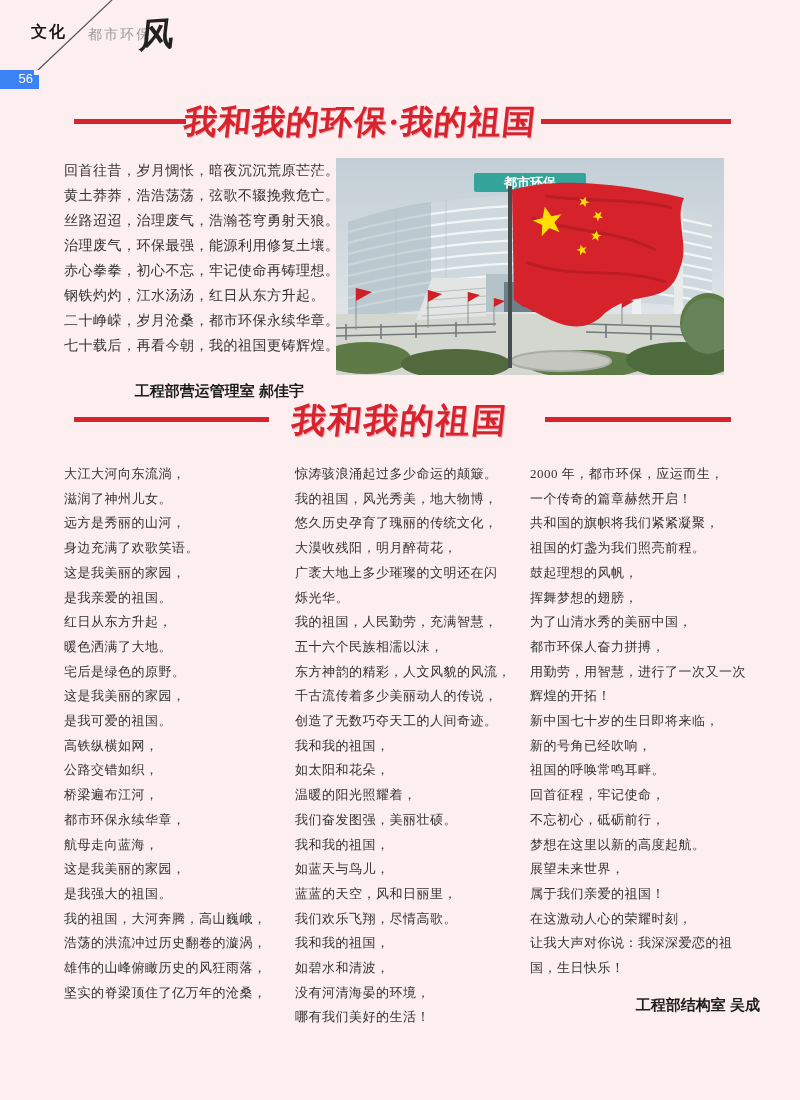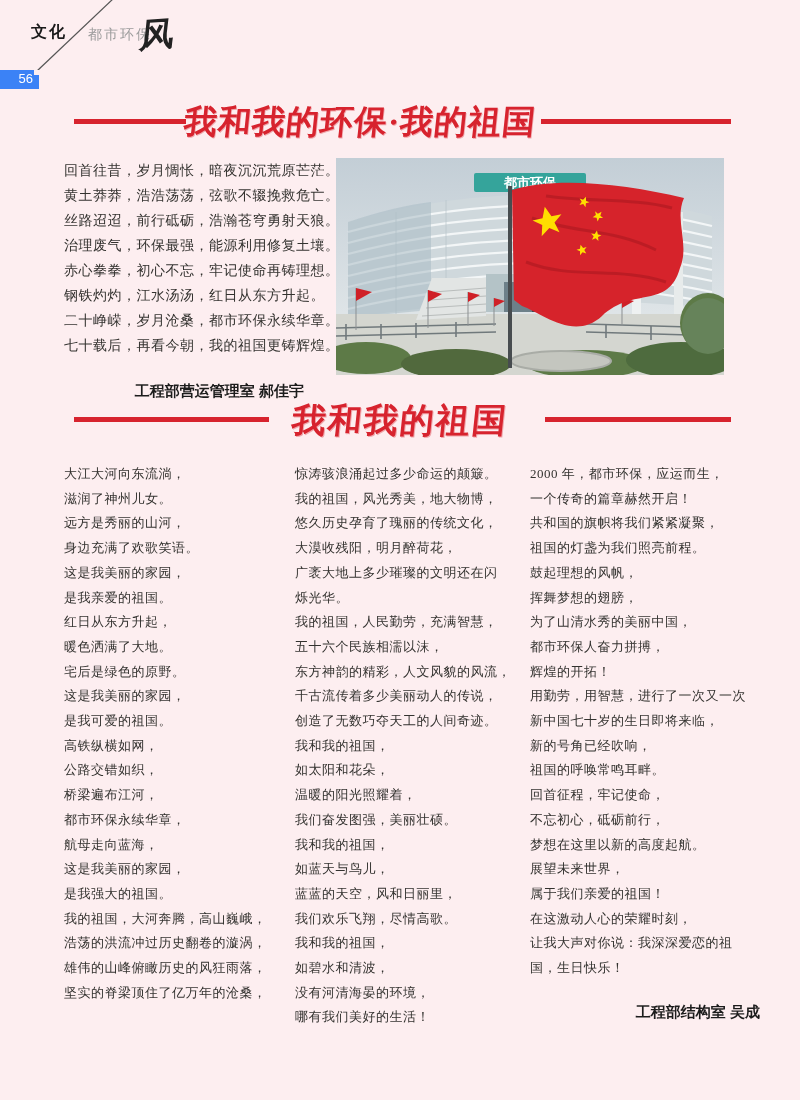--- a/index.html
+++ b/index.html
@@ -35,21 +35,21 @@
   
   .photo { position:absolute; left:336px; top:158px; width:388px; height:217px; overflow:hidden; }
   .photo svg { display:block; }
 
   
   .col { position:absolute; top:462px; }
   .col p { font-size:13px; color:#33322f; line-height:24.7px; letter-spacing:0.5px; white-space:nowrap; }
   #col1 { left:64px;  width:226px; }
   #col2 { left:295px; width:228px; }
   #col3 { left:530px; width:232px; }
-  #col3 .sig { margin-top:22px; padding-right:2px; }
+  #col3 .sig { margin-top:15px; padding-right:2px; }
 </style>
 </head>
 <body>
 
 <div class="page">
 
   <div class="section-label">文化</div>
   <svg class="corner-line" width="130" height="75">
     <line x1="114" y1="-2" x2="37" y2="71" stroke="#555" stroke-width="1.2"></line>
   </svg>
@@ -61,21 +61,21 @@
   </div>
 
   <div class="rule" style="left:74px; top:119px; width:112px;"></div>
   <div class="cal-title" id="title1">我和我的环保·我的祖国</div>
   <div class="rule" style="left:541px; top:119px; width:190px;"></div>
 
   <div class="poem1">
     <div>
         <p>回首往昔，岁月惆怅，暗夜沉沉荒原芒茫。</p>
         <p>黄土莽莽，浩浩荡荡，弦歌不辍挽救危亡。</p>
-        <p>丝路迢迢，前行砥砺，浩瀚苍穹勇射天狼。</p>
+        <p>丝路迢迢，治理废气，浩瀚苍穹勇射天狼。</p>
         <p>治理废气，环保最强，能源利用修复土壤。</p>
         <p>赤心拳拳，初心不忘，牢记使命再铸理想。</p>
         <p>钢铁灼灼，江水汤汤，红日从东方升起。</p>
         <p>二十峥嵘，岁月沧桑，都市环保永续华章。</p>
         <p>七十载后，再看今朝，我的祖国更铸辉煌。</p>
       </div>
     <div class="sig">工程部营运管理室  郝佳宇</div>
   </div>
 
   <div class="photo">
@@ -257,22 +257,22 @@
   <div class="col" id="col3">
     <div>
         <p>2000 年，都市环保，应运而生，</p>
         <p>一个传奇的篇章赫然开启！</p>
         <p>共和国的旗帜将我们紧紧凝聚，</p>
         <p>祖国的灯盏为我们照亮前程。</p>
         <p>鼓起理想的风帆，</p>
         <p>挥舞梦想的翅膀，</p>
         <p>为了山清水秀的美丽中国，</p>
         <p>都市环保人奋力拼搏，</p>
+        <p>用勤劳，用智慧，进行了一次又一次</p>
         <p>辉煌的开拓！</p>
-        <p>用勤劳，用智慧，进行了一次又一次</p>
         <p>新中国七十岁的生日即将来临，</p>
         <p>新的号角已经吹响，</p>
         <p>祖国的呼唤常鸣耳畔。</p>
         <p>回首征程，牢记使命，</p>
         <p>不忘初心，砥砺前行，</p>
         <p>梦想在这里以新的高度起航。</p>
         <p>展望未来世界，</p>
         <p>属于我们亲爱的祖国！</p>
         <p>在这激动人心的荣耀时刻，</p>
         <p>让我大声对你说：我深深爱恋的祖</p>

